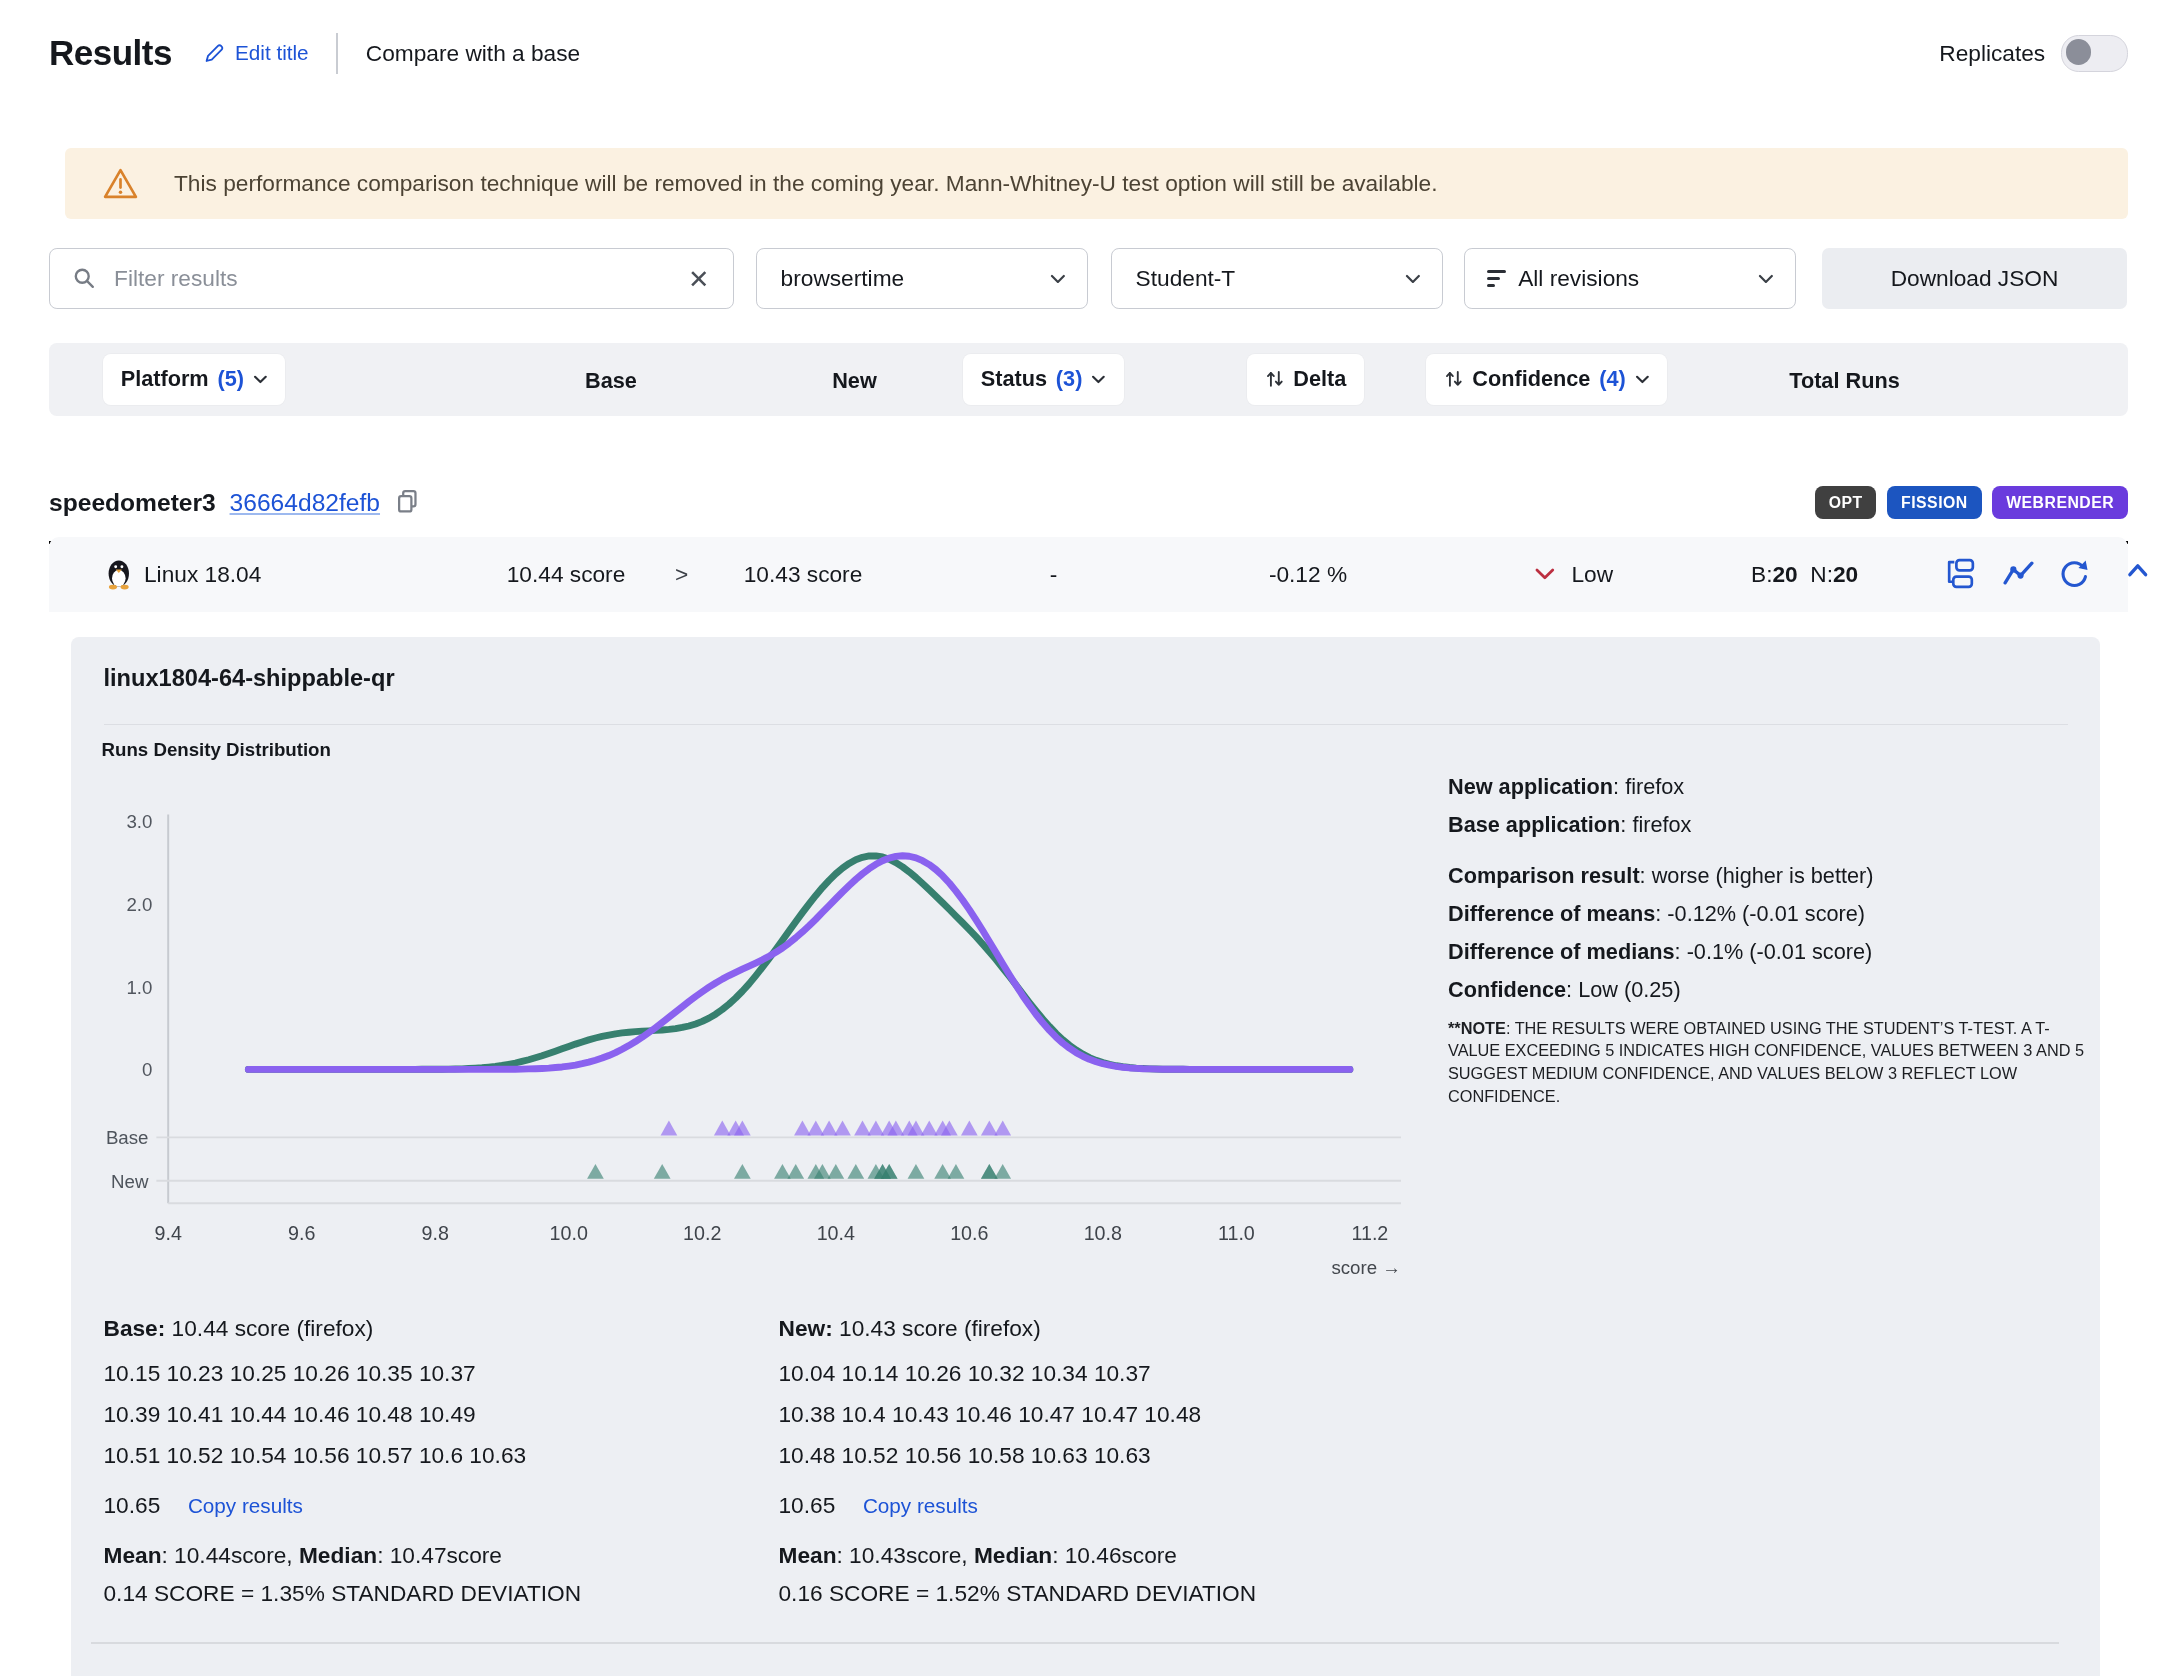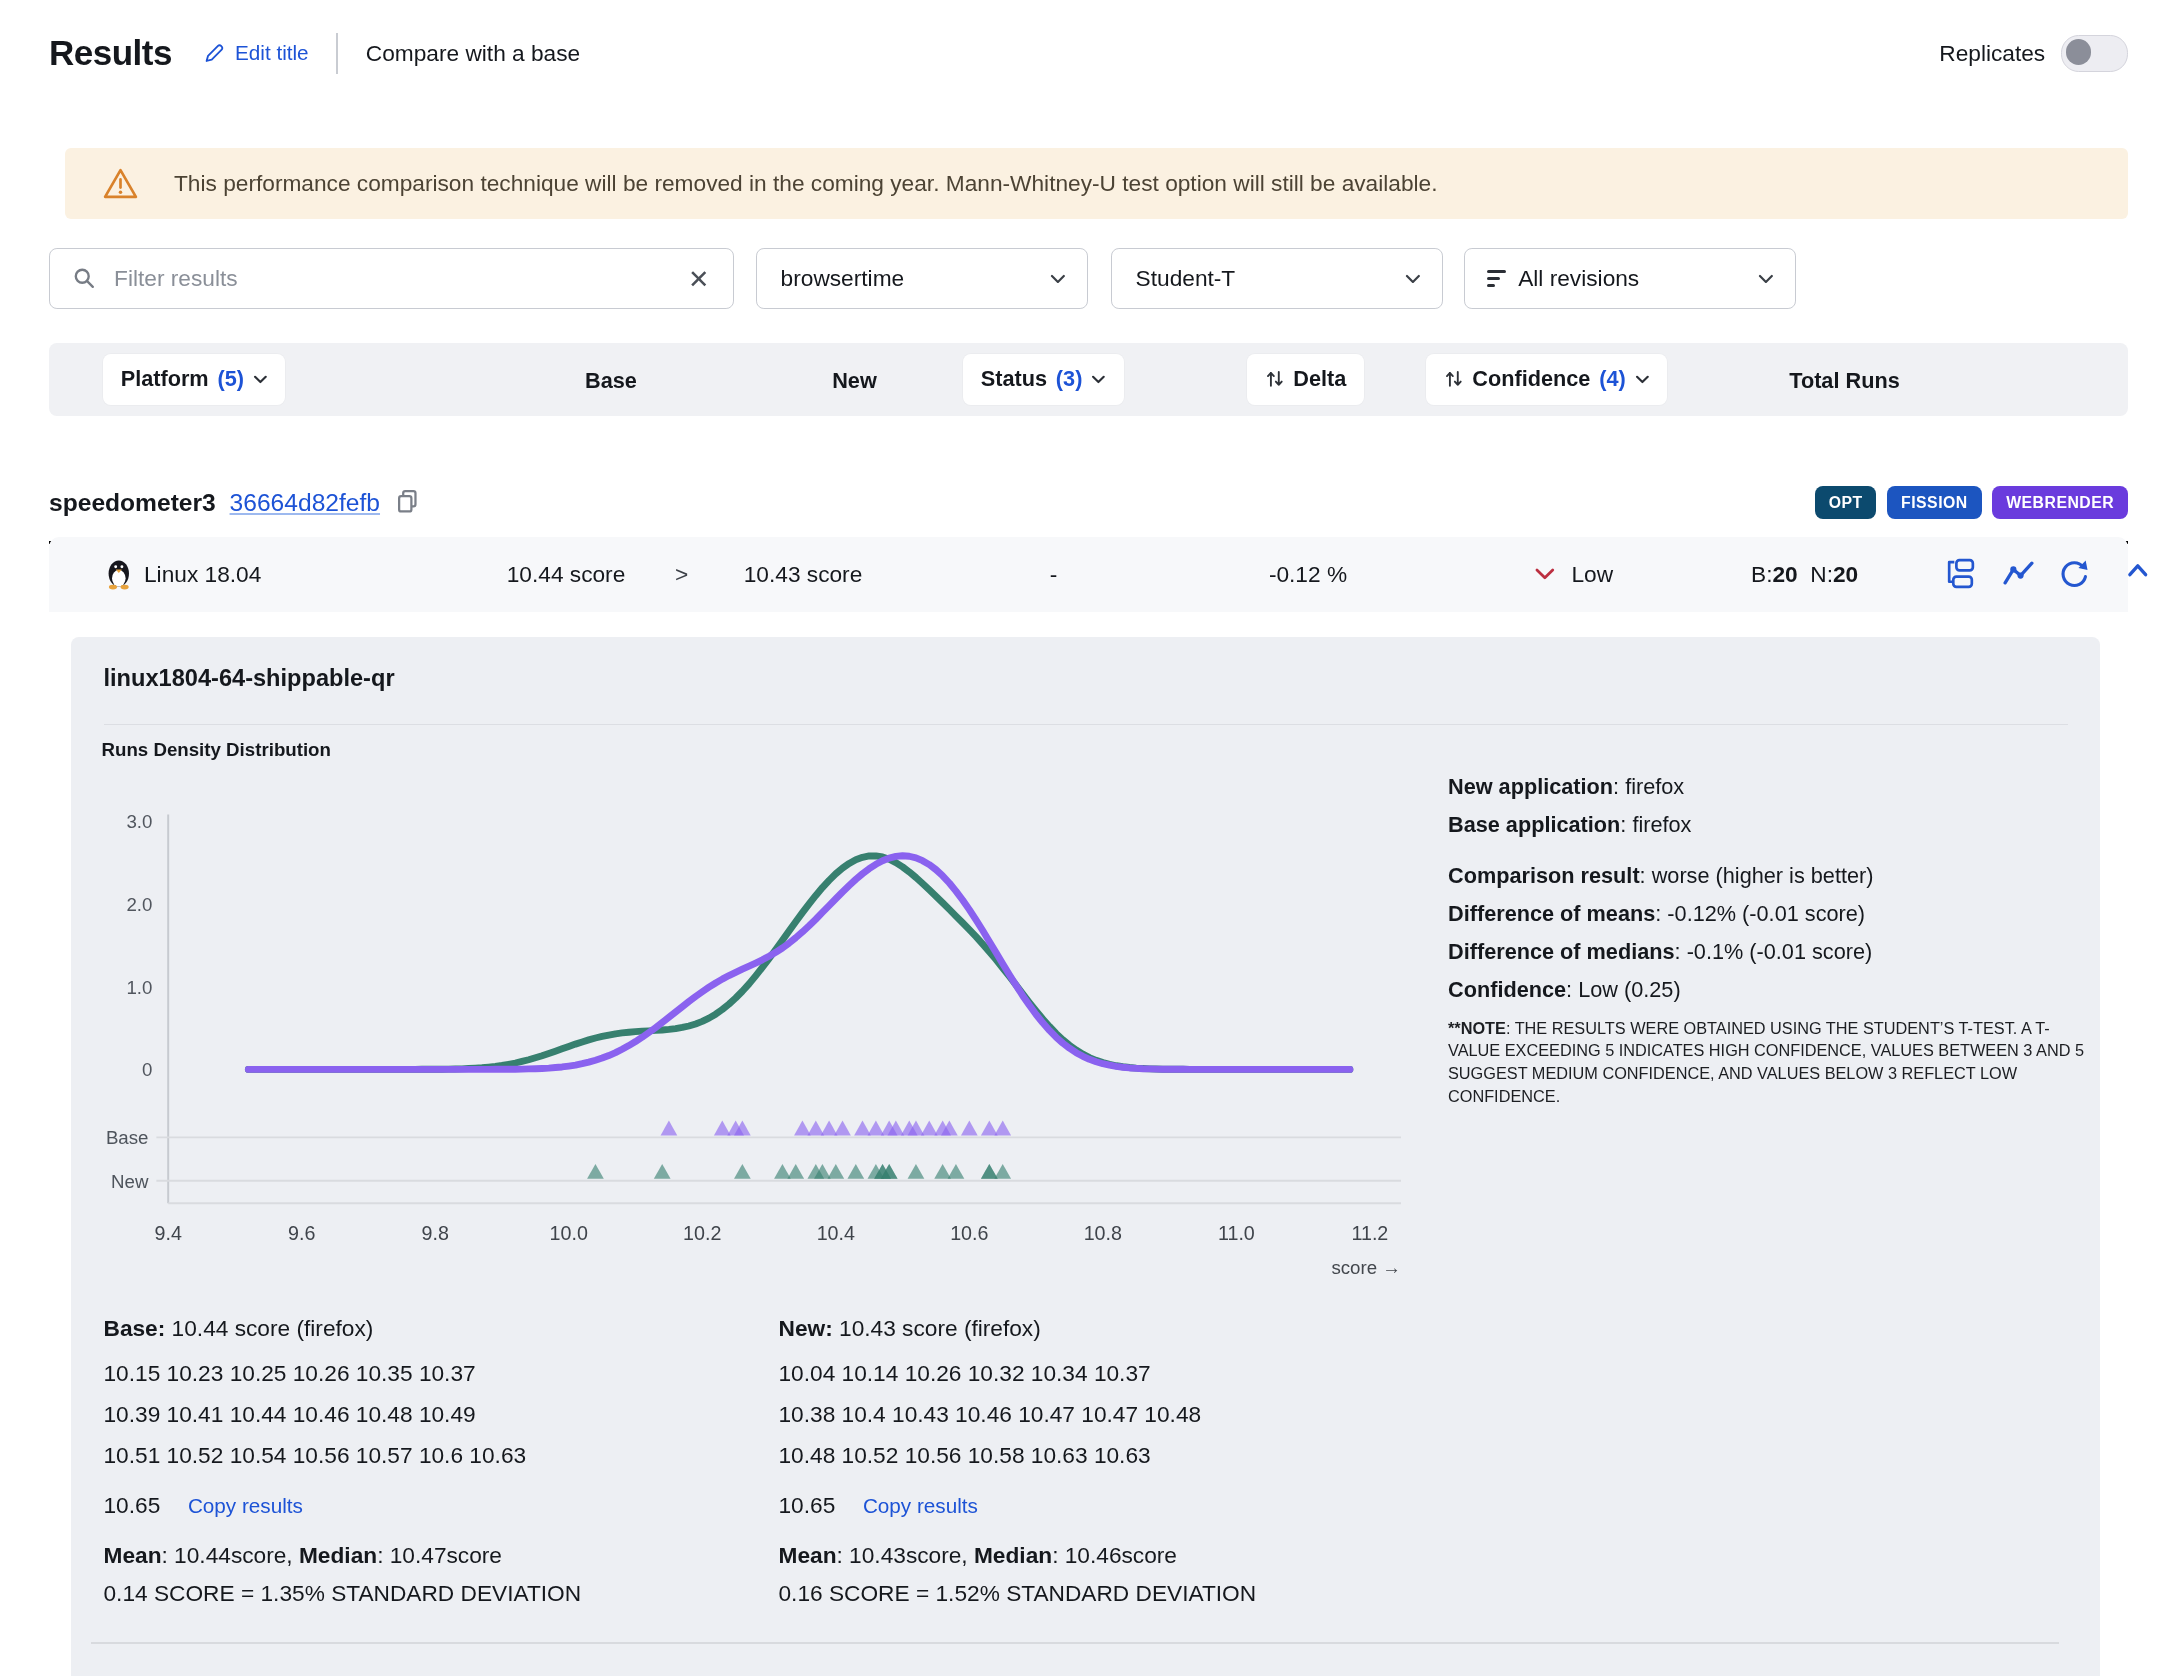--- a/index.html
+++ b/index.html
@@ -150,20 +150,21 @@
       <span class="dd-icon">
           <i></i>
           <i></i>
           <i></i>
         </span>
       <span class="dd-label">All revisions</span>
       <svg class="caret" width="15.8" height="9.9" viewBox="0 0 16 10">
           <path d="M2 2l6 6 6-6" fill="none" stroke="#3a3f46" stroke-width="2.2" stroke-linecap="round" stroke-linejoin="round"></path>
         </svg>
     </div>
+    <button class="download-btn">Download JSON</button>
   </div>
 
   <div class="thead">
     <div class="chip" style="left:54px">
       <span>Platform</span>
       <span class="count">(5)</span>
       <svg width="14.8" height="8.9" viewBox="0 0 16 10">
           <path d="M2 2l6 6 6-6" fill="none" stroke="#2b2f36" stroke-width="2.4" stroke-linecap="round" stroke-linejoin="round"></path>
         </svg>
     </div>
@@ -200,21 +201,21 @@
   <div class="group-row">
     <span class="test-name">speedometer3</span>
     <a class="rev-link">36664d82fefb</a>
     <span class="copy-ic">
       <svg width="26.6" height="28.6" viewBox="0 0 26 28">
         <rect x="9" y="3" width="12" height="15" rx="2" fill="none" stroke="#7a7f88" stroke-width="2.2"></rect>
         <rect x="5" y="8" width="12" height="15" rx="2" fill="#fff" stroke="#7a7f88" stroke-width="2.2"></rect>
       </svg>
     </span>
     <div class="tags">
-      <span class="tag" style="background: #0c4a6e;">OPT</span>
+      <span class="tag" style="background: #404040;">OPT</span>
       <span class="tag" style="background: rgb(28, 85, 192);">FISSION</span>
       <span class="tag" style="background: rgb(106, 59, 221);">WEBRENDER</span>
     </div>
   </div>
 
   <div class="prow">
     <svg class="p-penguin" width="29.6" height="33" viewBox="0 0 30 34">
       <ellipse cx="15" cy="17" rx="10.5" ry="13.5" fill="#17171d"></ellipse>
       <ellipse cx="15" cy="22" rx="7" ry="8.5" fill="#ffffff"></ellipse>
       <circle cx="11.8" cy="10" r="1.5" fill="#ffffff"></circle>

